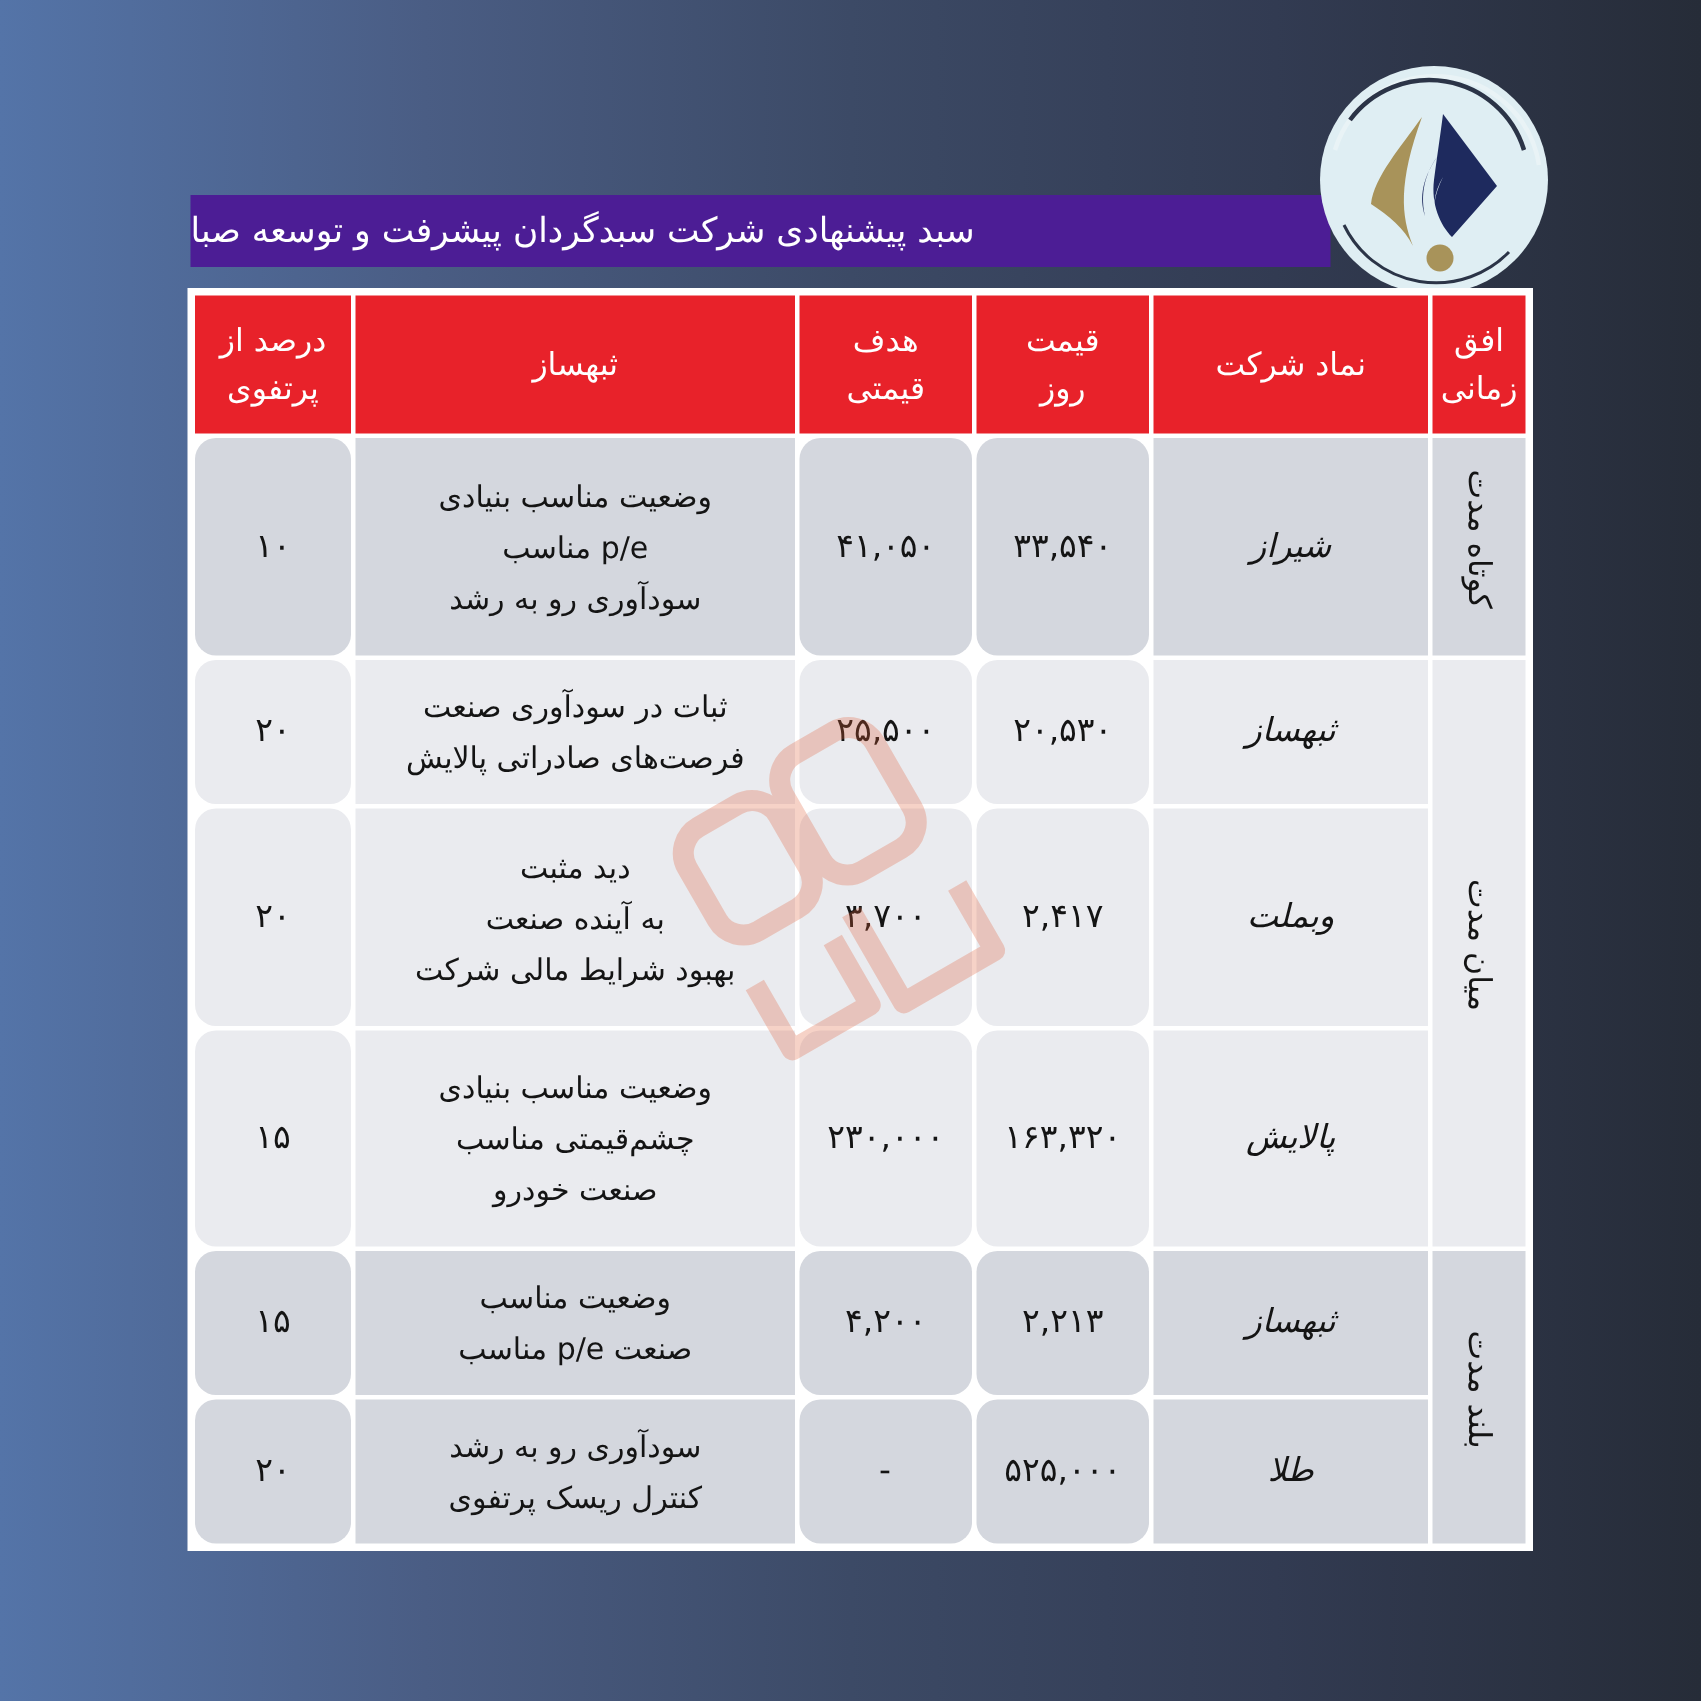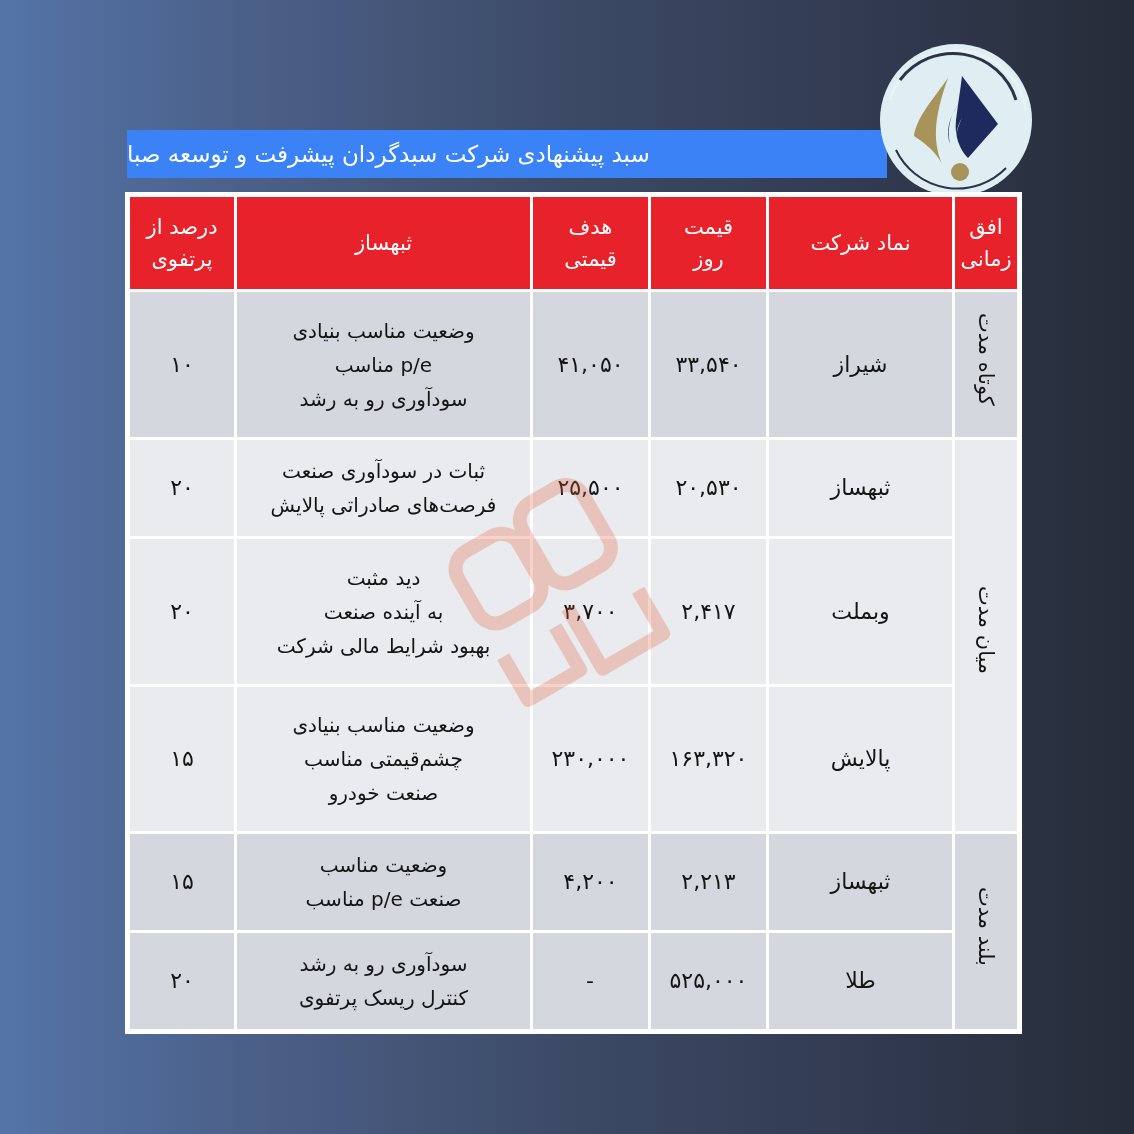--- a/index.html
+++ b/index.html
@@ -6,21 +6,21 @@
     html, body { width: 1134px; height: 1134px; overflow: hidden; }
     body {
       background: linear-gradient(90deg, #5474a8 0%, #4a5d84 25%, #3c4a66 50%, #323b52 75%, #262c38 100%);
       font-family: "DejaVu Sans", sans-serif;
       position: relative;
     }
     .title-bar {
       position: absolute;
       left: 127px; top: 130px;
       width: 760px; height: 48px;
-      background: #3b82f6;
+      background: #4c1d95;
       display: flex; align-items: center; justify-content: flex-end;
       padding-right: 66px;
       direction: rtl;
     }
     .title-text {
       color: #ffffff;
       font-size: 23px;
       font-family: "DejaVu Sans", sans-serif;
       direction: rtl;
     }
@@ -53,22 +53,22 @@
       vertical-align: middle;
       height: 92px;
     }
     td {
       text-align: center;
       vertical-align: middle;
       color: #141414;
       font-size: 21px;
       line-height: 34px;
     }
-    td.num { font-size: 22px; letter-spacing: 1px; }
-    td.sym { font-size: 22px; }
+    td.num { font-size: 22px; letter-spacing: 1px; border-radius: 14px; }
+    td.sym { font-size: 22px; font-style: italic; }
     td.desc { font-weight: normal; font-size: 20px; }
     td.horizon {
       font-size: 21px;
     }
     .vtext {
       writing-mode: vertical-rl;
       display: inline-block;
       white-space: nowrap;
     }
     tr.dark td { background: #d4d7de; }

